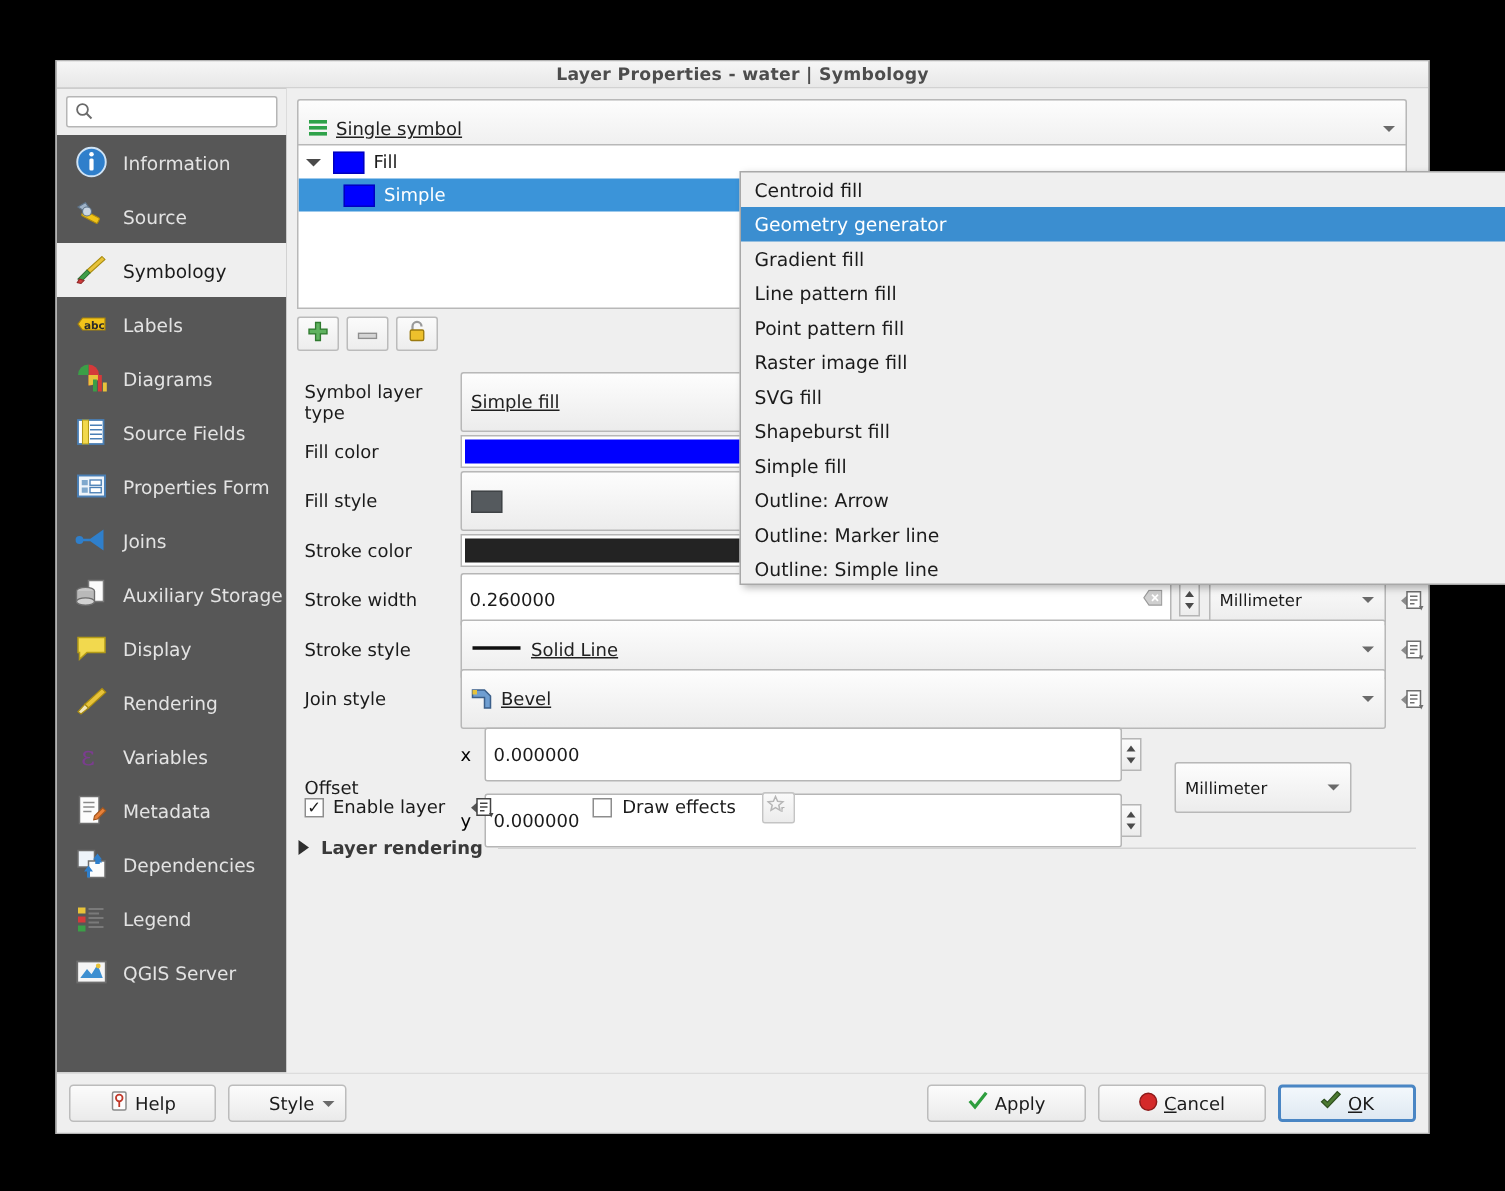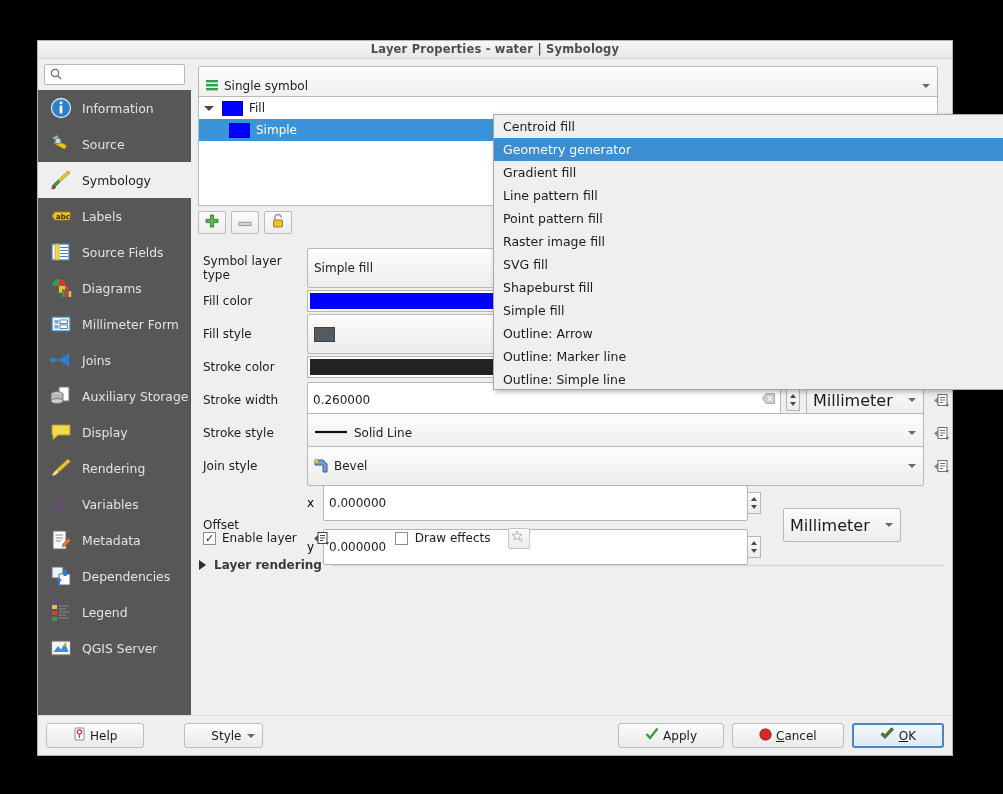--- a/index.html
+++ b/index.html
@@ -107,20 +107,21 @@
     border-radius: 2px;
     height: 40px;
     display: flex;
     align-items: center;
     padding: 0 6px;
     font-size: 12px;
     color: #202020;
     position: relative;
     cursor: default;
     user-select: none;
+    text-decoration: underline;
   }
   .combo .caret {
     position: absolute; right: 7px; top: 50%;
     margin-top: -2px;
     width: 0; height: 0;
     border-left: 4px solid transparent;
     border-right: 4px solid transparent;
     border-top: 4px solid #6a6a6a;
   }
 
@@ -230,21 +231,21 @@
   .spin i.dn { border-top: 4px solid #4a4a4a; }
 
   .unitcombo {
     width: 118px; flex: 0 0 118px;
     height: 34px;
     background: linear-gradient(#fdfdfd, #ececec);
     border: 1px solid #b8b8b8;
     border-radius: 2px;
     display: flex; align-items: center;
     padding: 0 6px;
-    font-size: 16px; color: #1b1b1b;
+    font-size: 11px; color: #1b1b1b;
     position: relative;
   }
   .ddbtn {
     width: 22px; flex: 0 0 22px; height: 22px;
     display: flex; align-items: center; justify-content: center;
   }
 
   
   .bottom-row {
     position: absolute; left: 12px; top: 468px;
@@ -302,21 +303,21 @@
     gap: 4px;
     font-size: 12px; color: #1b1b1b;
     padding: 0 26px;
     cursor: default;
     user-select: none;
   }
   .btn.default {
     border: 2px solid #4a86c4;
     background: linear-gradient(#f3f8fc, #dfe9f2);
   }
-  .btn.style-btn { padding-right: 20px; position: relative; margin-left: 32px; }
+  .btn.style-btn { padding-right: 20px; position: relative; }
   .btn u { text-decoration: underline; }
   .spacer { flex: 1 1 auto; }
 
   
   #popup {
     position: absolute;
     left: 302px; top: 55px;
     width: 646px; height: 276px;
     background: #efefef;
     border: 1px solid #a8a8a8;
@@ -401,56 +402,56 @@
               <path d="M3 12 L6 8 H21 V16 H6 Z" fill="#f2c31a" stroke="#a6830c" stroke-width=".8"></path>
               <text x="7" y="15" font-size="7" font-family="DejaVu Sans" font-weight="bold" fill="#2b2b2b">abc</text>
             </svg>
           </span>
           <span>Labels</span>
         </div>
 
         <div class="nav-item">
           <span class="nav-ico">
             <svg width="24" height="24" viewBox="0 0 24 24">
+              <path d="M10 3 A7 7 0 0 1 10 17 Z" fill="#d43a3a"></path>
+              <path d="M10 3 A7 7 0 0 0 3 10 L10 10 Z" fill="#3b9e47"></path>
+              <path d="M10 10 L17 10 A7 7 0 0 1 10 17 Z" fill="#e8c33a"></path>
+              <rect x="13" y="13" width="2.6" height="8" fill="#3b9e47"></rect>
+              <rect x="16.3" y="10" width="2.6" height="11" fill="#d43a3a"></rect>
+              <rect x="19.6" y="15" width="2.6" height="6" fill="#e8c33a"></rect>
+            </svg>
+          </span>
+          <span>Diagrams</span>
+        </div>
+
+        <div class="nav-item">
+          <span class="nav-ico">
+            <svg width="24" height="24" viewBox="0 0 24 24">
               <rect x="3" y="4" width="17" height="16" fill="#fff" stroke="#4a7fb5" stroke-width="1.2"></rect>
               <rect x="6" y="4" width="4" height="16" fill="#f2d94e" stroke="#b39b18" stroke-width=".7"></rect>
               <line x1="11" y1="7.5" x2="19" y2="7.5" stroke="#4a7fb5" stroke-width="1"></line>
               <line x1="11" y1="10.5" x2="19" y2="10.5" stroke="#4a7fb5" stroke-width="1"></line>
               <line x1="11" y1="13.5" x2="19" y2="13.5" stroke="#4a7fb5" stroke-width="1"></line>
               <line x1="11" y1="16.5" x2="19" y2="16.5" stroke="#4a7fb5" stroke-width="1"></line>
             </svg>
           </span>
           <span>Source Fields</span>
         </div>
 
         <div class="nav-item">
           <span class="nav-ico">
             <svg width="24" height="24" viewBox="0 0 24 24">
-              <path d="M10 3 A7 7 0 0 1 10 17 Z" fill="#d43a3a"></path>
-              <path d="M10 3 A7 7 0 0 0 3 10 L10 10 Z" fill="#3b9e47"></path>
-              <path d="M10 10 L17 10 A7 7 0 0 1 10 17 Z" fill="#e8c33a"></path>
-              <rect x="13" y="13" width="2.6" height="8" fill="#3b9e47"></rect>
-              <rect x="16.3" y="10" width="2.6" height="11" fill="#d43a3a"></rect>
-              <rect x="19.6" y="15" width="2.6" height="6" fill="#e8c33a"></rect>
-            </svg>
-          </span>
-          <span>Diagrams</span>
-        </div>
-
-        <div class="nav-item">
-          <span class="nav-ico">
-            <svg width="24" height="24" viewBox="0 0 24 24">
               <rect x="3" y="5" width="18" height="14" fill="#eef4fa" stroke="#4a7fb5" stroke-width="1.3"></rect>
               <rect x="5.5" y="8" width="4" height="3.5" fill="#7fa8cd"></rect>
               <rect x="5.5" y="13" width="4" height="3.5" fill="#7fa8cd"></rect>
               <rect x="11" y="8" width="7.5" height="3.5" fill="#fff" stroke="#4a7fb5" stroke-width=".9"></rect>
               <rect x="11" y="13" width="7.5" height="3.5" fill="#fff" stroke="#4a7fb5" stroke-width=".9"></rect>
             </svg>
           </span>
-          <span>Millimeter Form</span>
+          <span>Properties Form</span>
         </div>
 
         <div class="nav-item">
           <span class="nav-ico">
             <svg width="24" height="24" viewBox="0 0 24 24">
               <circle cx="4" cy="12" r="2.6" fill="#2f7fcb"></circle>
               <line x1="6" y1="12" x2="11" y2="12" stroke="#2f7fcb" stroke-width="1.6"></line>
               <path d="M20 5 L20 19 L10 12 Z" fill="#2f7fcb"></path>
             </svg>
           </span>

